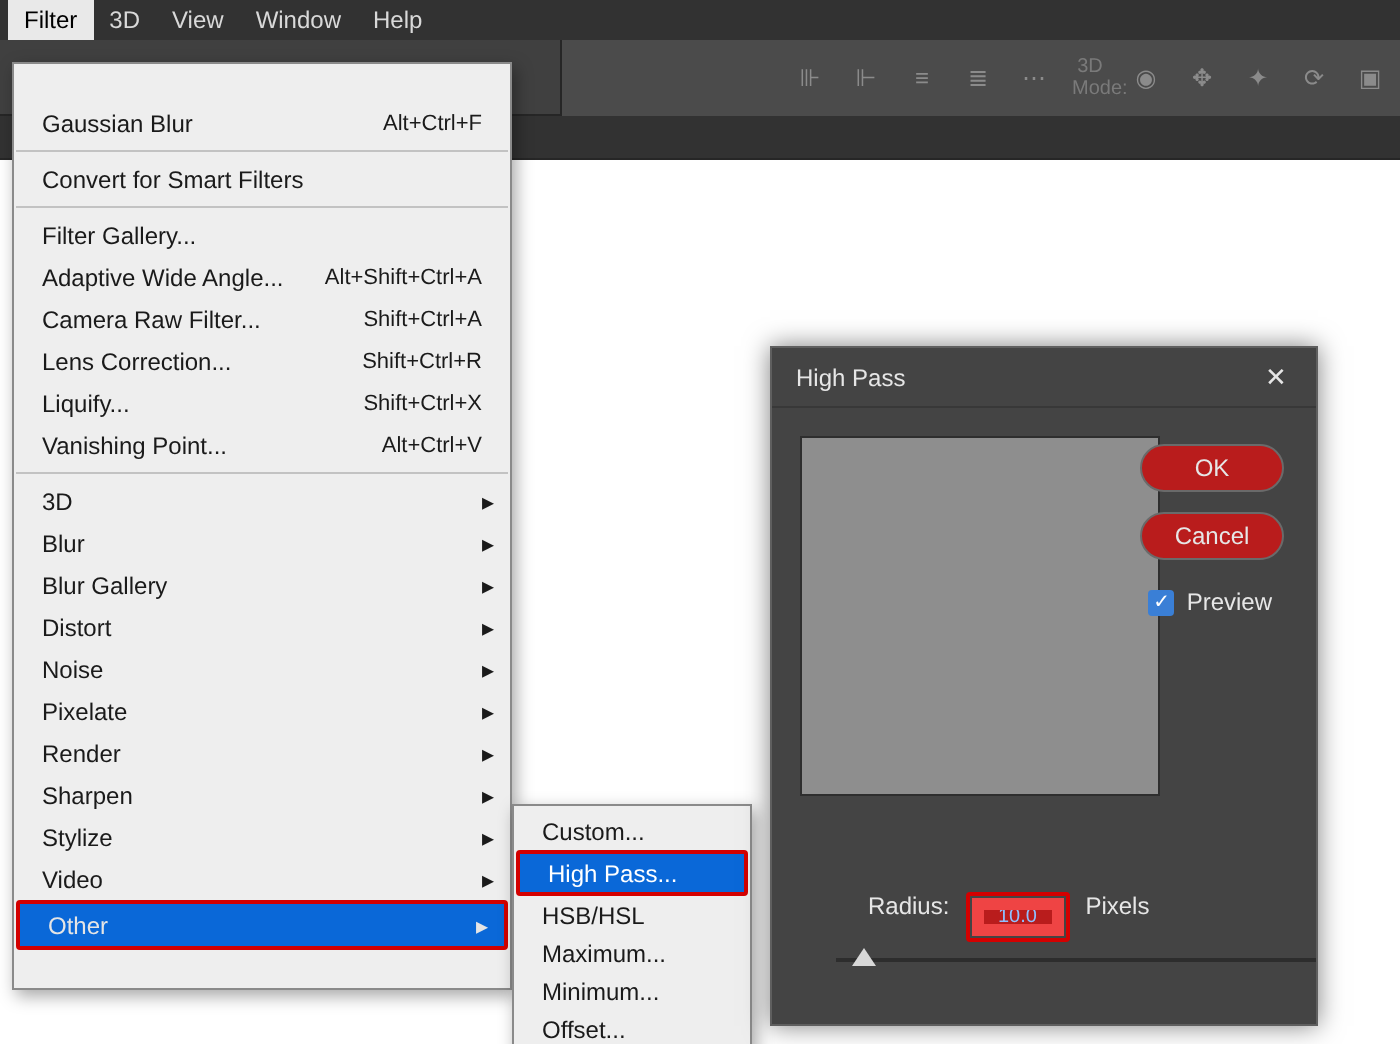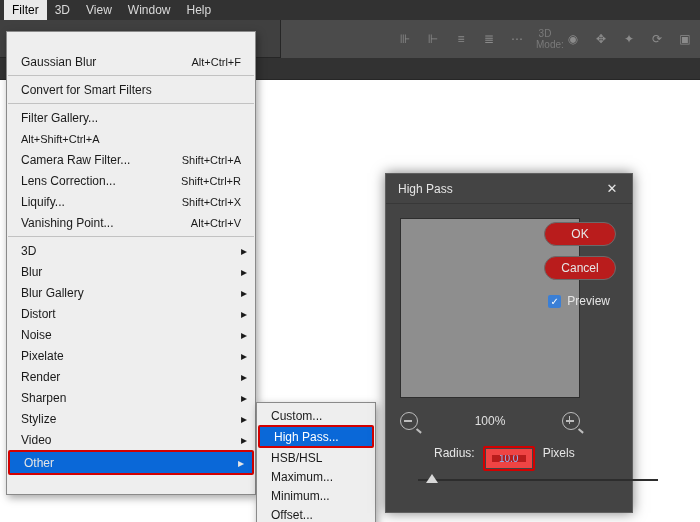--- a/index.html
+++ b/index.html
@@ -16,21 +16,21 @@
 .dropdown .row{display:flex;align-items:center;height:21px;padding:0 14px;color:#1a1a1a;white-space:nowrap;position:relative}
 .dropdown .row.sel{background:#0a68d8;color:#e5e5e5}
 .dropdown .row .lbl{flex:1}
 .dropdown .row .sc{color:#1a1a1a;font-size:11px}
 .dropdown .row .arr{position:absolute;right:8px}
 .dropdown hr{border:none;border-top:1px solid #c2c2c2;margin:3px 1px}
 .redbox{border:2px solid #d30000;border-radius:2px}
 .subdrop{position:absolute;left:256px;top:402px;width:120px;background:#eeeeee;border:1px solid #8a8a8a;box-shadow:2px 3px 8px rgba(0,0,0,.35);padding:3px 0}
 .subdrop .row{display:flex;align-items:center;height:19px;padding:0 14px;color:#1a1a1a}
 .subdrop .row.sel{background:#0a68d8;color:#fff}
-.dialog{position:absolute;left:385px;top:173px;width:248px;height:340px;background:#444444;border:1px solid #5f5f5f;box-shadow:0 0 12px rgba(0,0,0,.5)}
+.dialog{position:absolute;left:385px;top:173px;width:274px;height:340px;background:#444444;border:1px solid #5f5f5f;box-shadow:0 0 12px rgba(0,0,0,.5)}
 .dialog .titlebar{height:30px;display:flex;align-items:center;color:#e6e6e6;padding-left:12px;border-bottom:1px solid #383838;font-size:12px}
 .dialog .titlebar .x{margin-left:auto;width:40px;text-align:center;font-size:13px;color:#e6e6e6}
 .dialog .preview{position:absolute;left:14px;top:44px;width:180px;height:180px;background:#8e8e8e;border:1px solid #2e2e2e}
 .dialog .btn{position:absolute;width:72px;height:24px;border-radius:12px;border:1px solid #6a6a6a;background:#b91c1c;color:#e6e6e6;display:flex;align-items:center;justify-content:center;font-size:12px}
 .dialog .btn.ok{right:16px;top:48px}
 .dialog .btn.cancel{right:16px;top:82px}
 .dialog .chk{position:absolute;right:22px;top:120px;display:flex;align-items:center;gap:6px;color:#e6e6e6}
 .dialog .chk .box{width:13px;height:13px;background:#3a7fd6;border-radius:2px;display:flex;align-items:center;justify-content:center;color:#fff;font-size:10px}
 .dialog .zoomrow{position:absolute;left:14px;top:238px;width:180px;display:flex;align-items:center;justify-content:space-between;color:#e0e0e0;font-size:12px}
 .dialog .zoomrow .mag{width:18px;height:18px;border:1.5px solid #bdbdbd;border-radius:50%;position:relative}
@@ -80,20 +80,21 @@
   <hr>
   <div class="row">
     <span class="lbl">Convert for Smart Filters</span>
   </div>
   <hr>
   <div class="row">
       <span class="lbl">Filter Gallery...</span>
       <span class="sc"></span>
     </div>
   <div class="row">
+      <span class="lbl">Adaptive Wide Angle...</span>
       <span class="sc">Alt+Shift+Ctrl+A</span>
     </div>
   <div class="row">
       <span class="lbl">Camera Raw Filter...</span>
       <span class="sc">Shift+Ctrl+A</span>
     </div>
   <div class="row">
       <span class="lbl">Lens Correction...</span>
       <span class="sc">Shift+Ctrl+R</span>
     </div>
@@ -170,30 +171,20 @@
     <span>High Pass</span>
     <span class="x">✕</span>
   </div>
   <div class="preview"></div>
   <div class="btn ok">OK</div>
   <div class="btn cancel">Cancel</div>
   <div class="chk">
     <span class="box">✓</span>
     <span>Preview</span>
   </div>
-  <div class="zoomrow">
-    <span class="mag">
-        <span class="h"></span>
-      </span>
-    <span>100%</span>
-    <span class="mag">
-        <span class="h"></span>
-        <span class="v"></span>
-      </span>
-  </div>
   <div class="rad">
     <span>Radius:</span>
     <span class="redbox" style="padding:1px">
       <input value="10.0" style="">
     </span>
     <span>Pixels</span>
   </div>
   <div class="slider">
     <div class="track"></div>
     <div class="thumb"></div>

